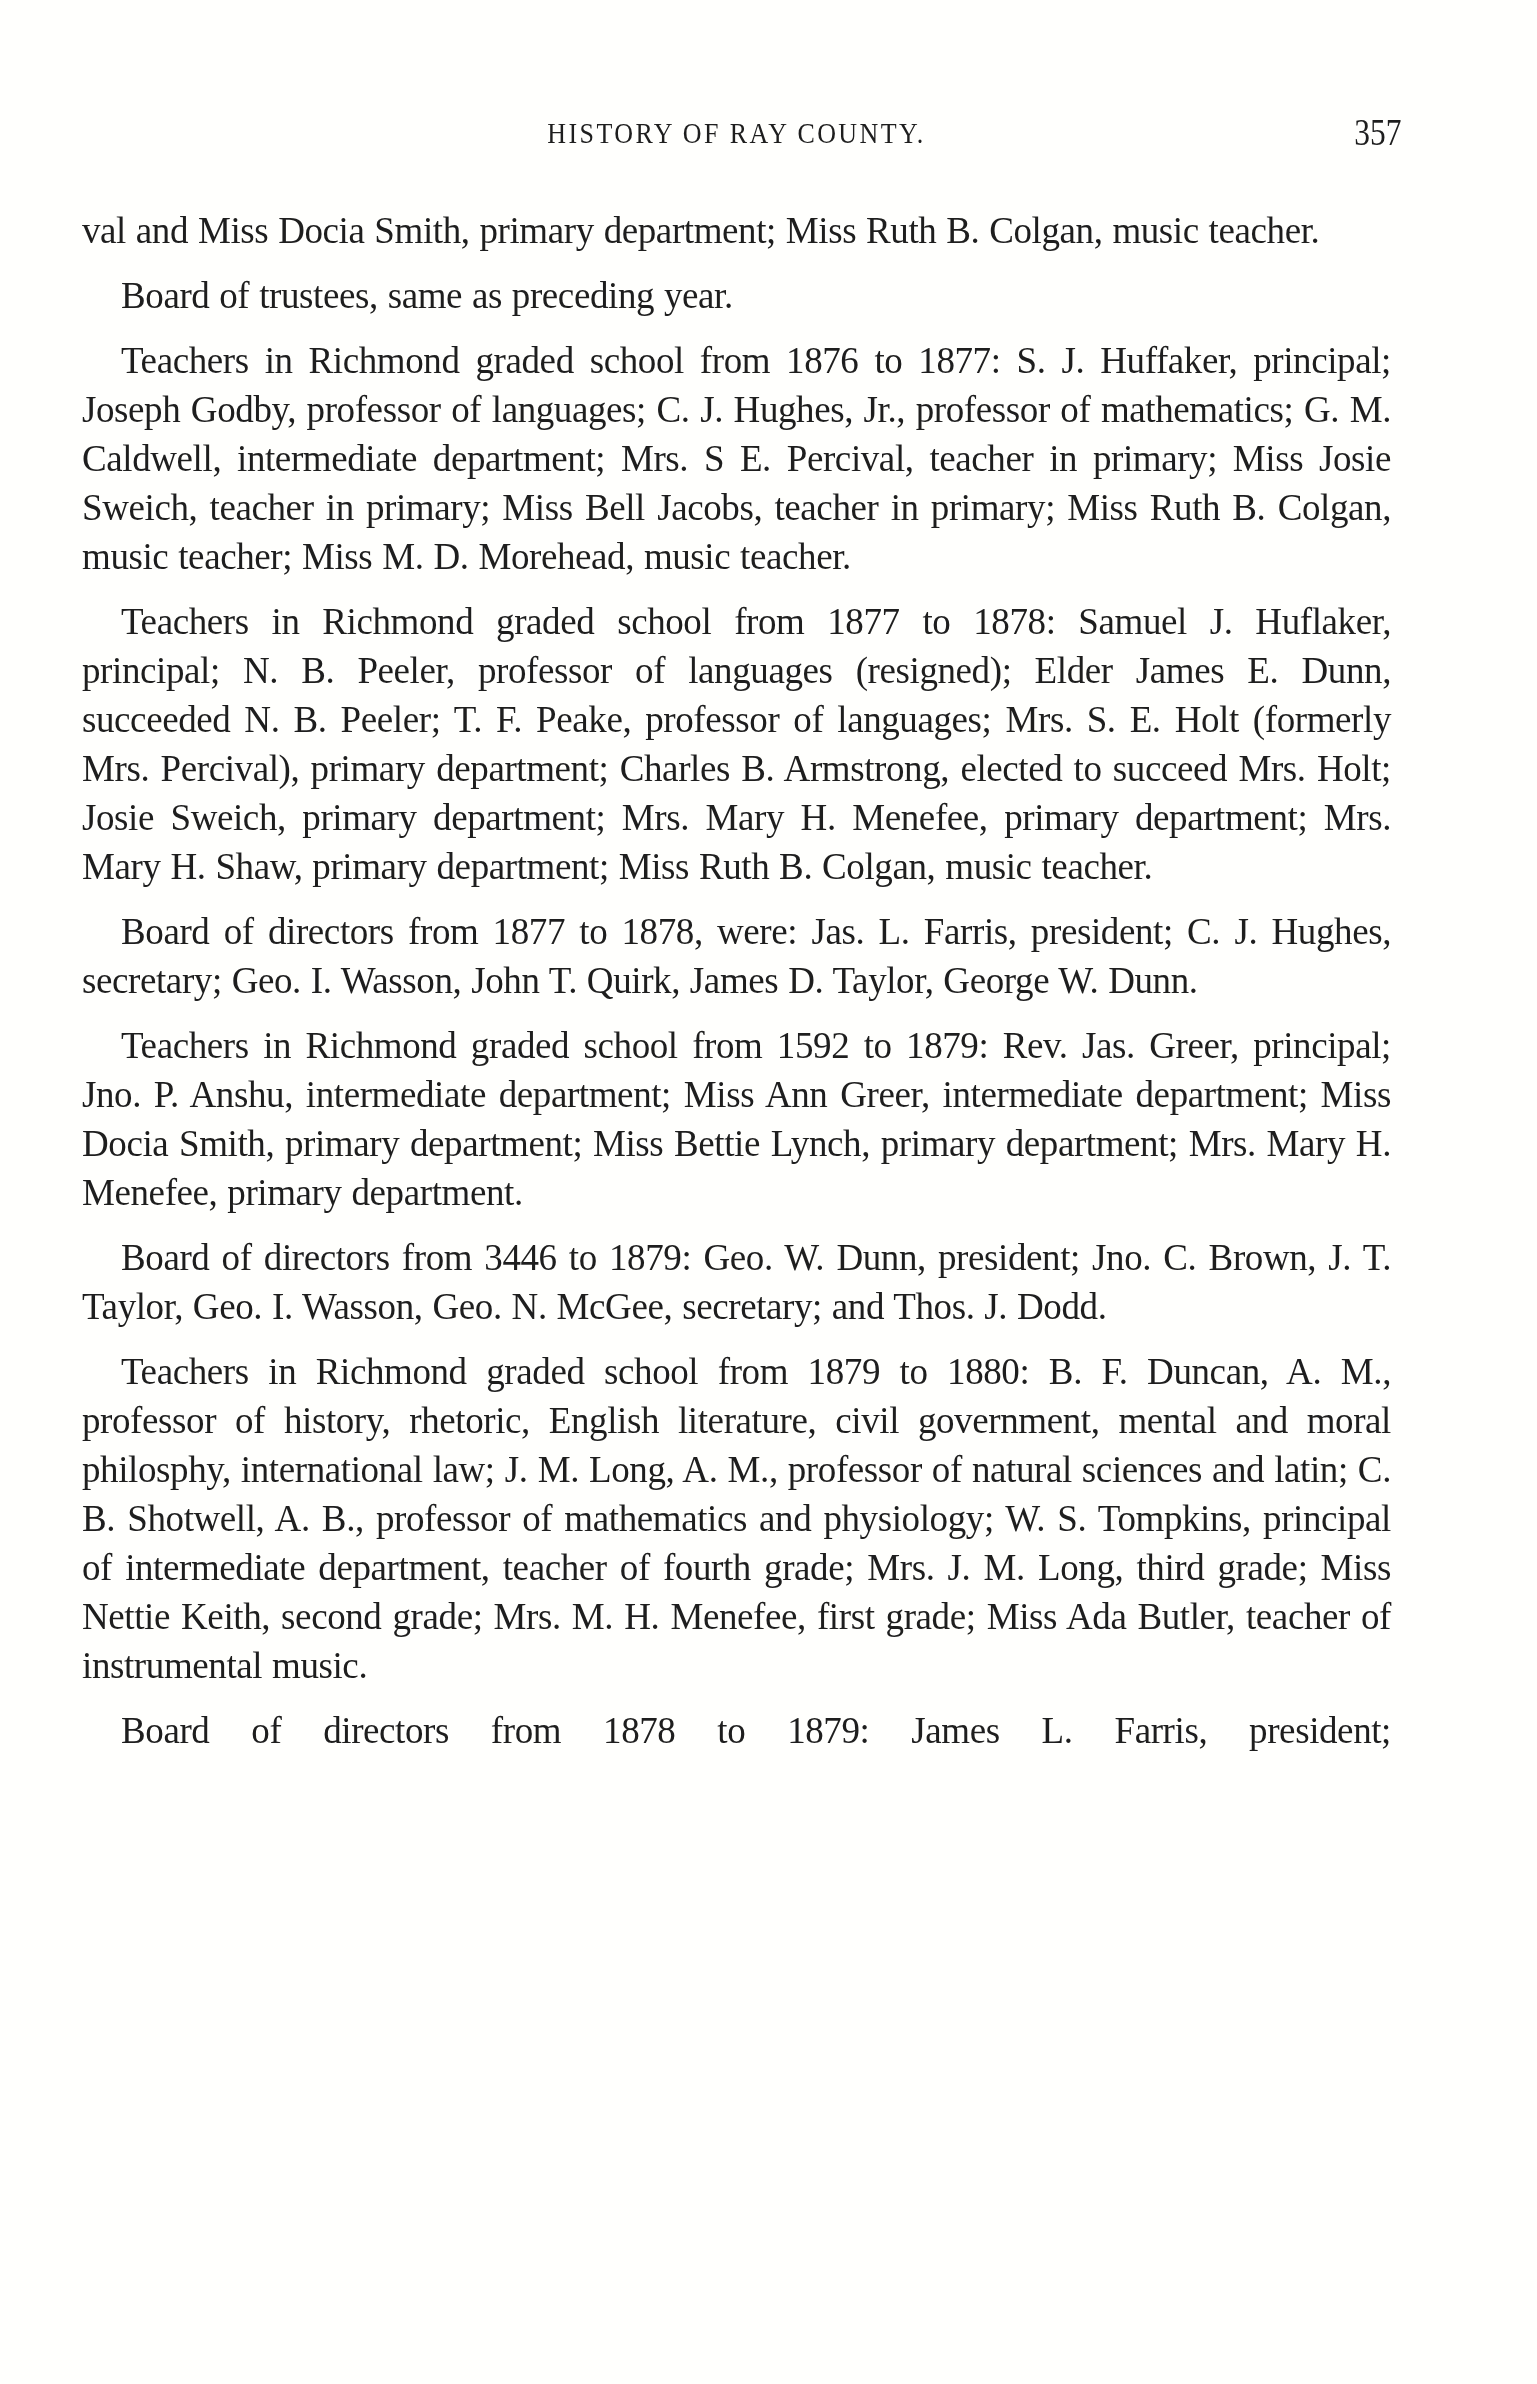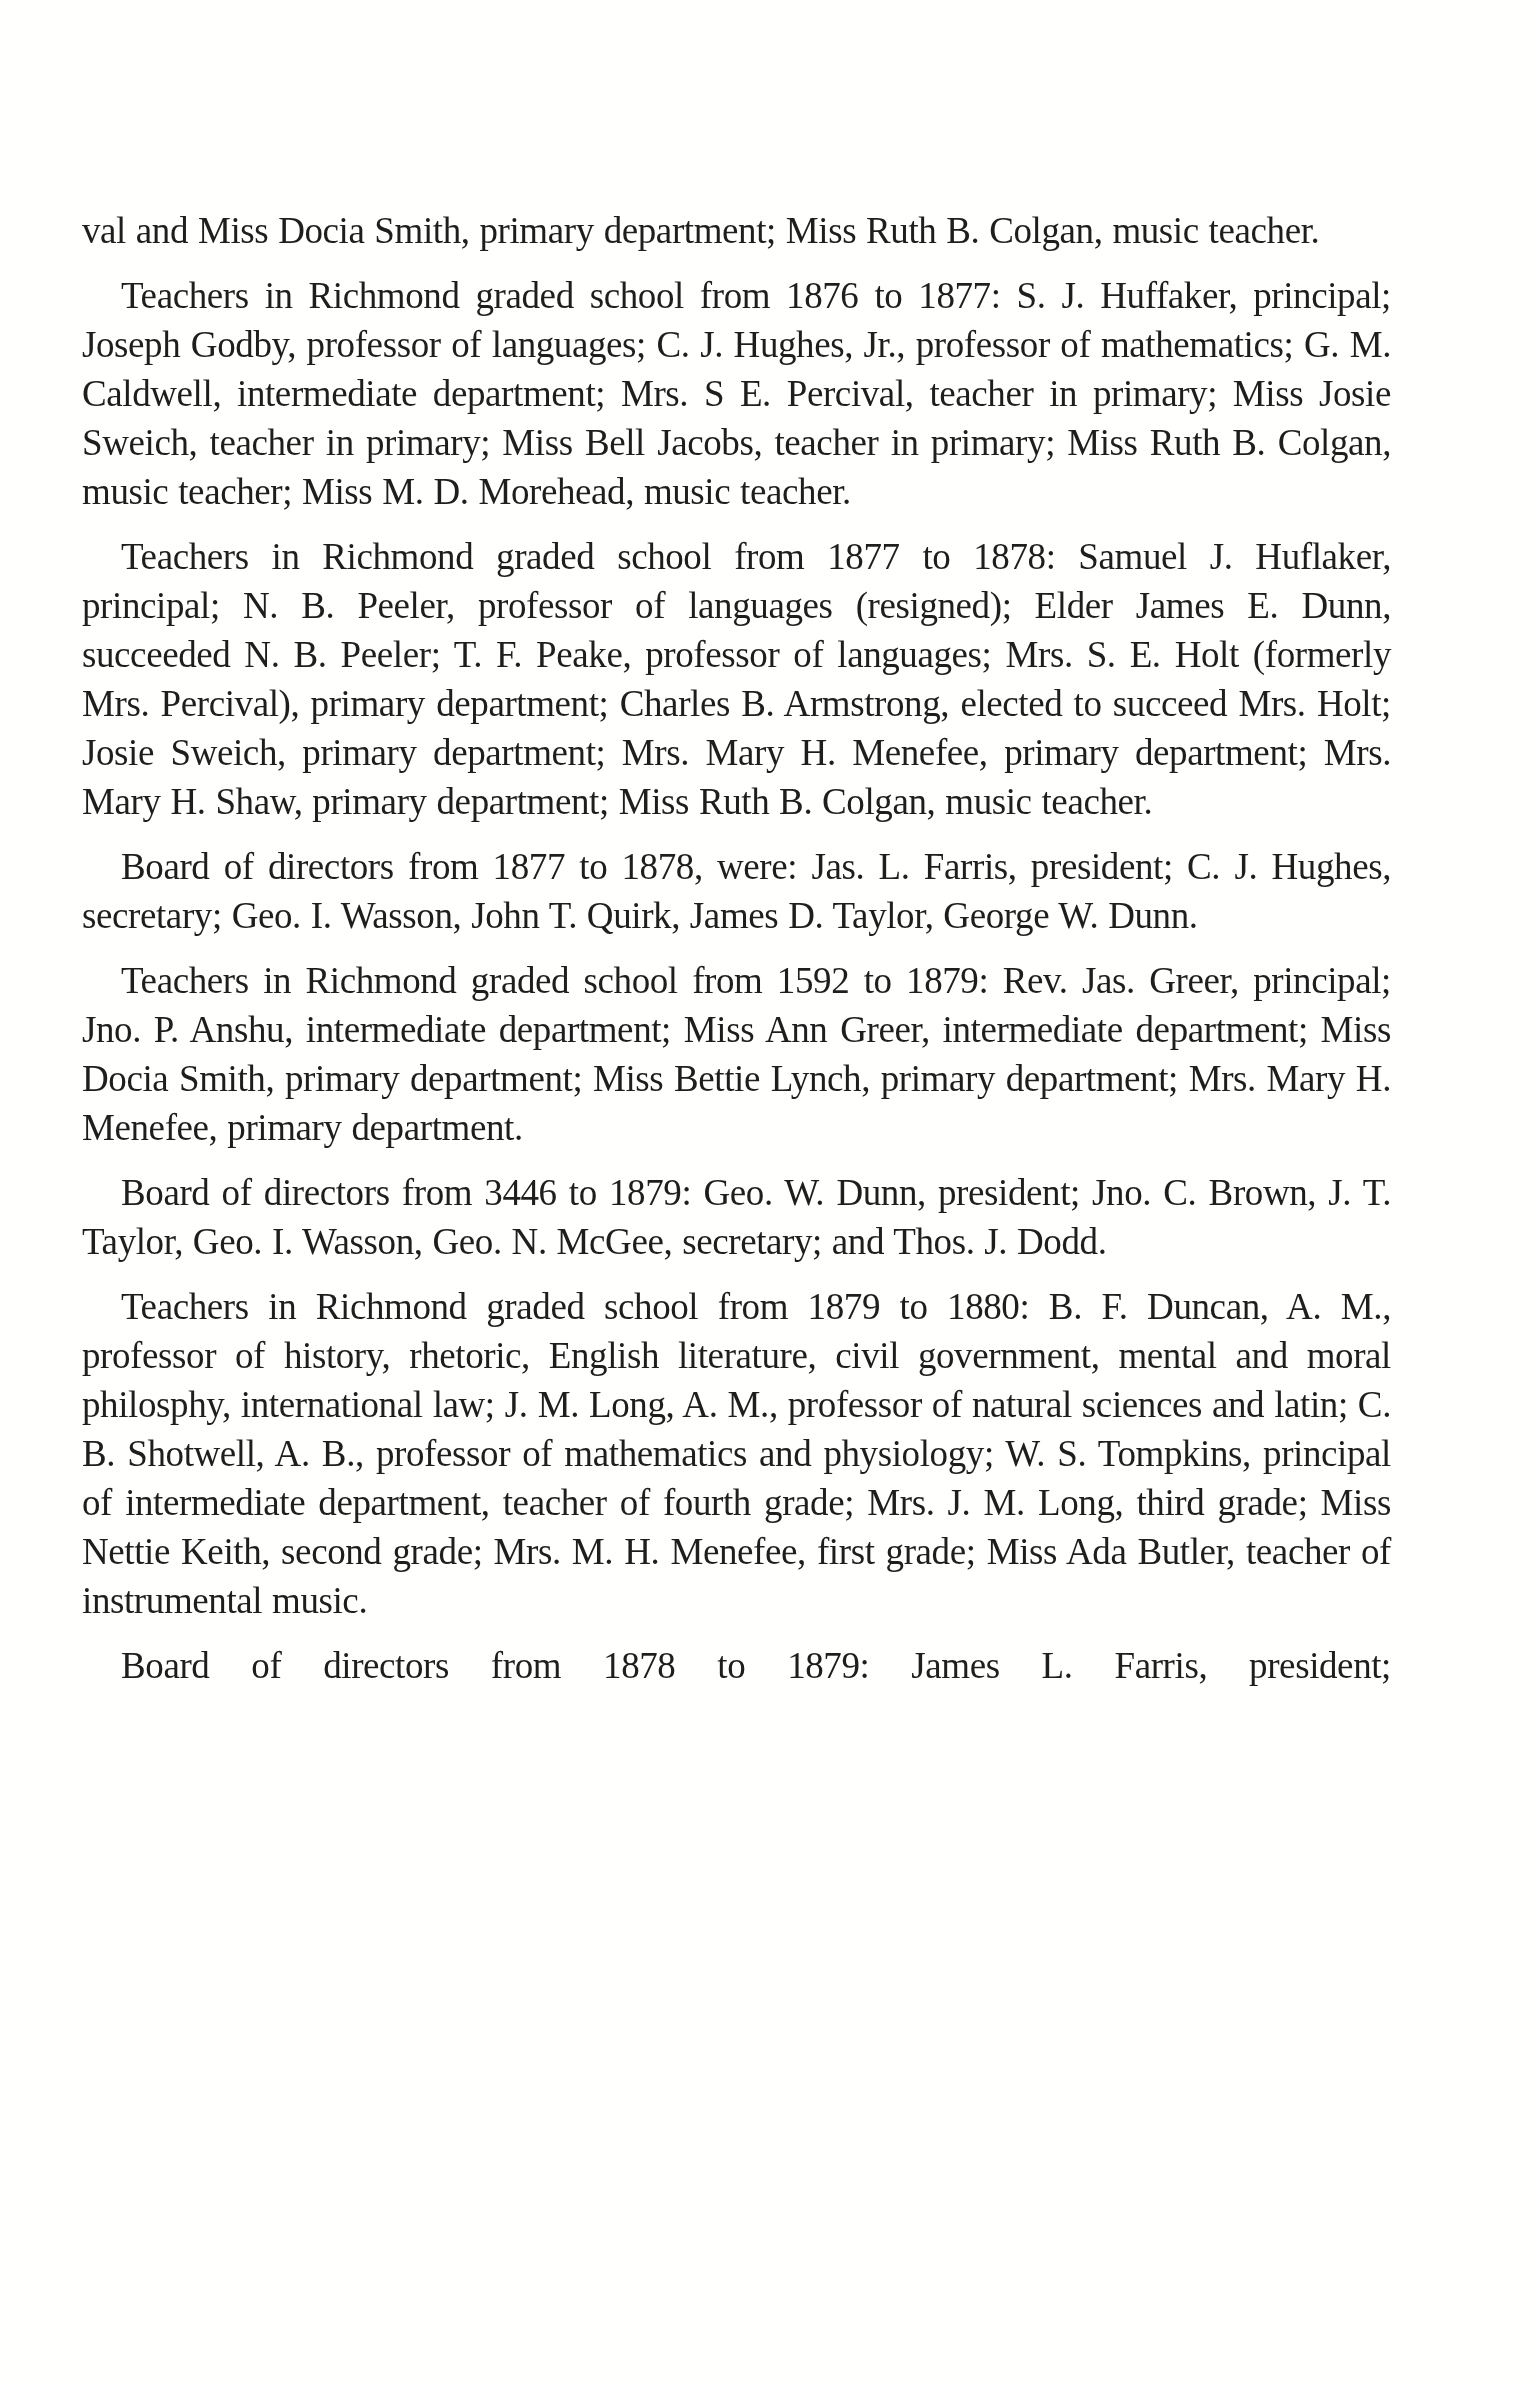--- a/index.html
+++ b/index.html
@@ -31,23 +31,28 @@
     word-spacing: 1px;
   }
   .body-text p { margin: 16px; text-indent: 39px; hyphens: manual; }
   .body-text p.continuation { text-indent: 0; }
   .body-text p.last-partial { text-align-last: justify; }
 </style>
 </head>
 <body>
 
 <div class="page">
+  <div class="running-head">
+    <div class="running-title">HISTORY OF RAY COUNTY.</div>
+    <div class="page-number">357</div>
+  </div>
 
   <div class="body-text">
     <p class="continuation">val and Miss Docia Smith, primary department; Miss Ruth B. Colgan, music teacher.</p>
+    <p>Board of trustees, same as preceding year.</p>
     <p>Teachers in Richmond graded school from 1876 to 1877:  S. J. Huff­aker, principal; Joseph Godby, professor of languages; C. J. Hughes, Jr., professor of mathematics; G. M. Caldwell, intermediate department; Mrs. S E. Percival, teacher in primary; Miss Josie Sweich, teacher in primary; Miss Bell Jacobs, teacher in primary; Miss Ruth B. Colgan, music teacher; Miss M. D. Morehead, music teacher.</p>
     <p>Teachers in Richmond graded school from 1877 to 1878:  Samuel J. Huflaker, principal; N. B. Peeler, professor of languages (resigned); Elder James E. Dunn, succeeded N. B. Peeler; T. F. Peake, professor of languages; Mrs. S. E. Holt (formerly Mrs. Percival), primary depart­ment; Charles B. Armstrong, elected to succeed Mrs. Holt; Josie Sweich, primary department; Mrs. Mary H. Menefee, primary department; Mrs. Mary H. Shaw, primary department; Miss Ruth B. Colgan, music teacher.</p>
     <p>Board of directors from 1877 to 1878, were:  Jas. L. Farris, president; C. J. Hughes, secretary; Geo. I. Wasson, John T. Quirk, James D. Taylor, George W. Dunn.</p>
     <p>Teachers in Richmond graded school from 1592 to 1879:  Rev. Jas. Greer, principal; Jno. P. Anshu, intermediate department; Miss Ann Greer, intermediate department; Miss Docia Smith, primary department; Miss Bettie Lynch, primary department; Mrs. Mary H. Menefee, primary department.</p>
     <p>Board of directors from 3446 to 1879:  Geo. W. Dunn, president; Jno. C. Brown, J. T. Taylor, Geo. I. Wasson, Geo. N. McGee, secretary; and Thos. J. Dodd.</p>
     <p>Teachers in Richmond graded school from 1879 to 1880:  B. F. Dun­can, A. M., professor of history, rhetoric, English literature, civil govern­ment, mental and moral philosphy, international law; J. M. Long, A. M., professor of natural sciences and latin; C. B. Shotwell, A. B., professor of mathematics and physiology; W. S. Tompkins, principal of intermediate department, teacher of fourth grade; Mrs. J. M. Long, third grade; Miss Nettie Keith, second grade; Mrs. M. H. Menefee, first grade; Miss Ada Butler, teacher of instrumental music.</p>
     <p class="last-partial">Board of directors from 1878 to 1879:  James L. Farris, president;</p>
   </div>
 </div>
 

